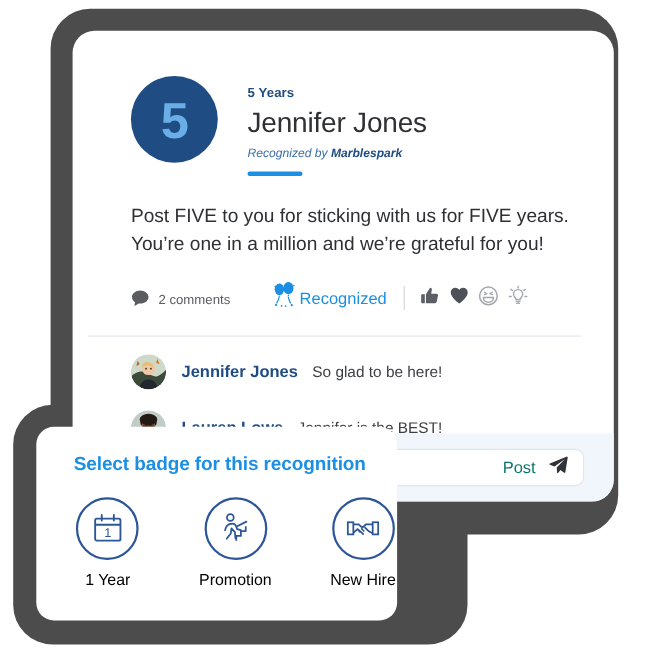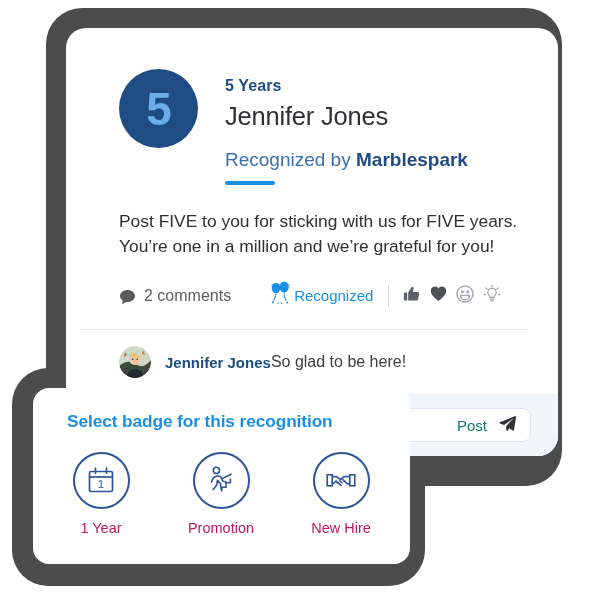--- a/index.html
+++ b/index.html
@@ -68,35 +68,36 @@
     justify-content: center;
     flex: none;
     letter-spacing: -1px;
   }
   .header-text {
     margin-left: 27px;
     padding-top: 8px;
   }
   .milestone {
     color: #1f4c83;
-    font-size: 16px;
+    font-size: 12px;
     font-weight: bold;
     letter-spacing: .1px;
   }
   .recipient-name {
     color: #2f3033;
     font-size: 25.5px;
     font-weight: normal;
     margin-top: 7px;
     letter-spacing: -.2px;
   }
   .recognized-by {
     color: #3a6ea8;
-    font-size: 19px;
-    margin-top: 18px;
+    font-size: 11px;
+    margin-top: 7px;
+    font-style: italic;
   }
   .recognized-by b { color: #1f4c83; }
   .accent-rule {
     width: 50px;
     height: 4px;
     background: #1a8fe3;
     margin-top: 10px;
     border-radius: 2px;
   }
 
@@ -112,21 +113,21 @@
   
   .actions-row {
     display: flex;
     align-items: center;
     margin: 22px 0 0 53px;
   }
   .comments-count {
     display: flex;
     align-items: flex-end;
     color: #5a5c60;
-    font-size: 16px;
+    font-size: 12px;
   }
   .comments-count .bubble { margin-right: 8px; display:flex; }
   .celebrate {
     display: flex;
     align-items: center;
     margin-left: 38px;
   }
   .celebrate-label {
     color: #1a8fe3;
     font-size: 15px;
@@ -162,21 +163,22 @@
     position: relative;
   }
   .c-author {
     color: #1f4c83;
     font-size: 15px;
     font-weight: bold;
     margin-left: 14px;
   }
   .c-text {
     color: #3c3e42;
-    font-size: 16px;
+    font-size: 14px;
+    margin-left: 13px;
   }
 
   
   .post-footer {
     position: absolute;
     left: 0; right: 0; bottom: 0;
     height: 62px;
     background: #f1f6fc;
     display: flex;
     align-items: center;
@@ -199,21 +201,21 @@
     color: #0f766e;
     font-size: 15px;
     margin-right: 11px;
   }
 
   
   #badge-panel {
     position: absolute;
     left: 33px;
     top: 388px;
-    width: 377px;
+    width: 328px;
     height: 176px;
     background: #ffffff;
     border-radius: 16px;
   }
   .panel-title {
     color: #1a8fe3;
     font-size: 17.3px;
     font-weight: bold;
     margin: 23px 0 0 34px;
     letter-spacing: -.1px;
@@ -233,21 +235,21 @@
     width: 57px; height: 57px;
     border-radius: 50%;
     border: 2px solid #2c5697;
     display: flex;
     align-items: center;
     justify-content: center;
     box-sizing: border-box;
   }
   .badge-label {
     margin-top: 11px;
-    color: #be185d;
+    color: #000000;
     font-size: 14.5px;
     white-space: nowrap;
   }
 </style>
 </head>
 <body>
 
 <div class="bezel" id="bezel-main"></div>
 <div class="bezel" id="bezel-panel"></div>
 

